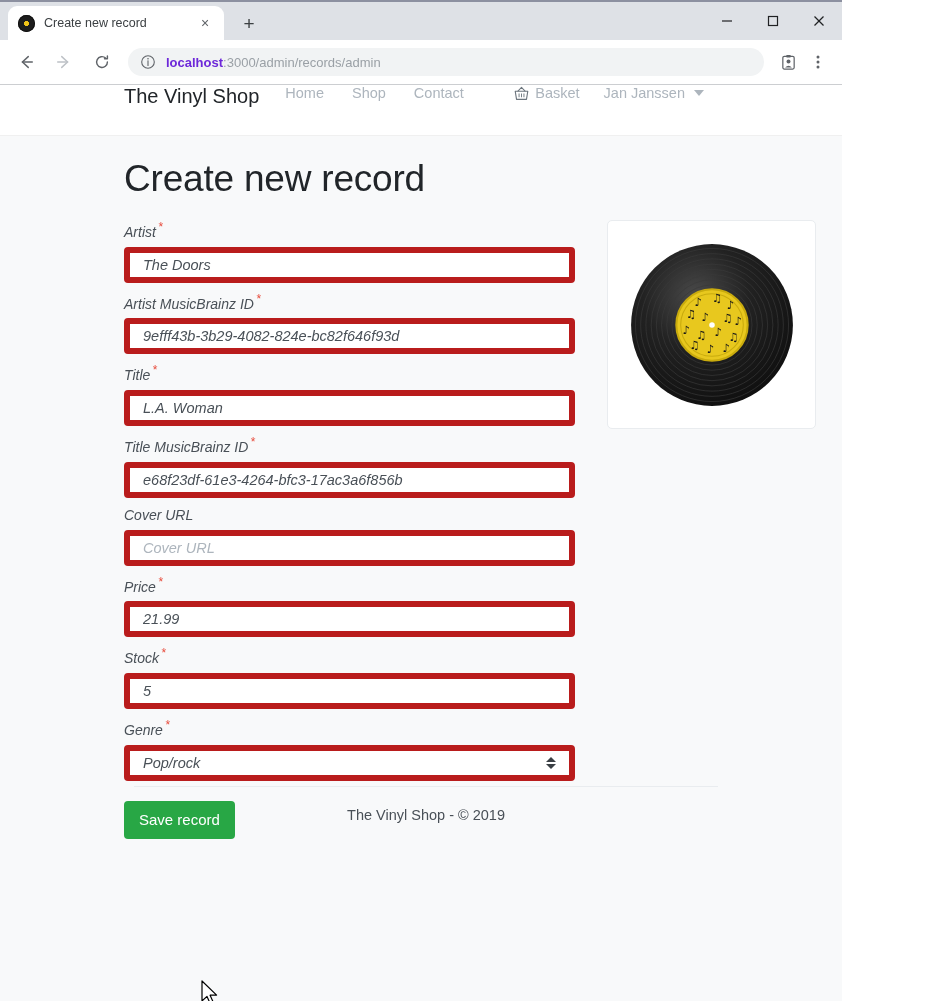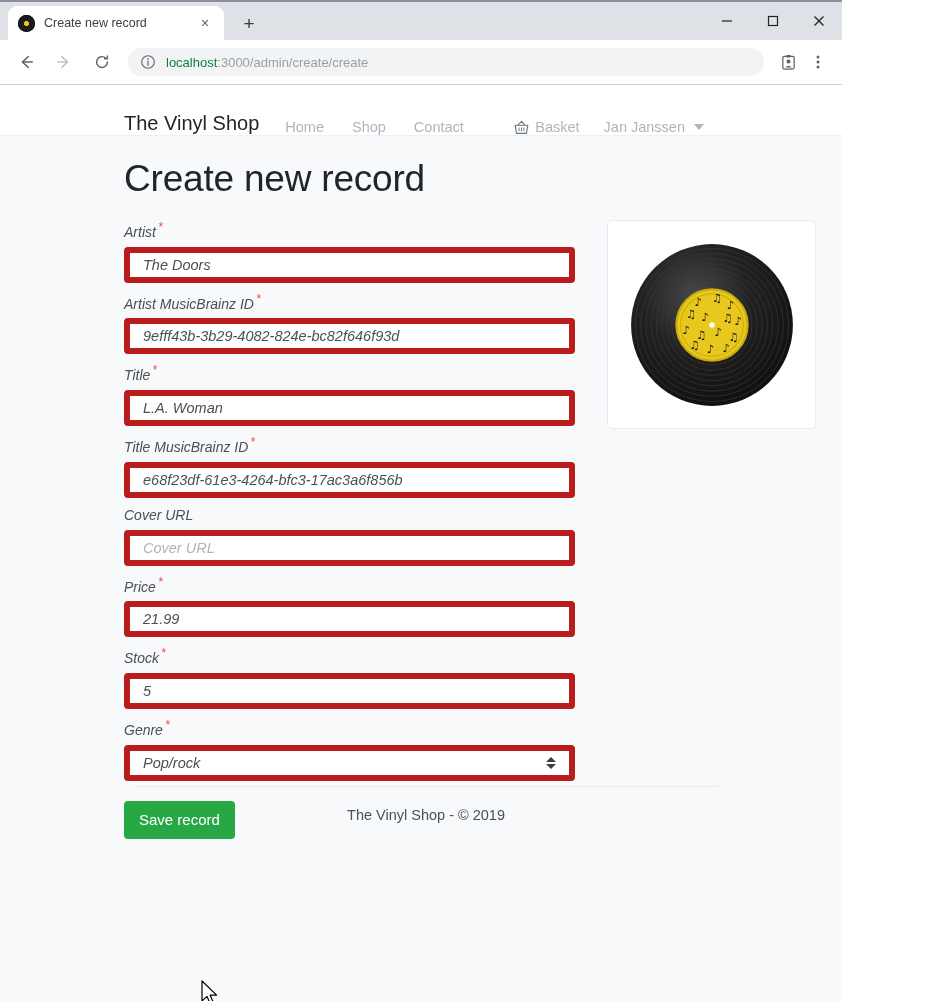--- a/index.html
+++ b/index.html
@@ -63,29 +63,29 @@
     display: flex; align-items: center; justify-content: center;
     color: #5f6368;
   }
   .navbtn.disabled { color: #bdc1c6; }
   .omnibox {
     flex: 1; height: 28px; background: #f1f3f4; border-radius: 14px;
     display: flex; align-items: center; padding: 0 12px; margin: 0 8px 0 4px;
   }
   .omni-info { width: 16px; height: 16px; margin-right: 10px; color: #5f6368; flex: 0 0 16px; }
   .omni-text { font-size: 13px; color: #9aa0a6; white-space: nowrap; }
-  .omni-text b { color: #15803d; font-weight: normal; }
+  .omni-text b { color: #6d28d9; font-weight: bold; }
   .tool-icon { width: 28px; height: 28px; display: flex; align-items: center; justify-content: center; color: #5f6368; margin-left: 2px; }
 
   
   .viewport { flex: 1; background: #f8f9fa; position: relative; overflow: hidden; }
 
   .navbar {
     height: 51px; background: #ffffff;
-    display: flex; align-items: flex-end;
+    display: flex; align-items: flex-start;
     padding: 0 4px 0 124px;
     border-bottom: 1px solid #f0f0f0;
   }
   .brand { font-size: 20px; color: #212529; margin-right: 26px; white-space: nowrap; }
   .navlinks { display: flex; gap: 28px; }
   .navlink { font-size: 14.5px; color: #adb5bd; white-space: nowrap; }
   .navright { margin-left: auto; display: flex; align-items: center; gap: 24px; padding-right: 134px; }
   .navitem { display: flex; align-items: center; gap: 6px; font-size: 14.5px; color: #adb5bd; white-space: nowrap; }
   .basket-icon { width: 15px; height: 15px; color: #6c757d; display: block; }
   .caret { width: 0; height: 0; border-left: 5px solid transparent; border-right: 5px solid transparent; border-top: 6px solid #adb5bd; margin-left: 3px; }
@@ -189,21 +189,21 @@
         </svg>
     </div>
     <div class="omnibox">
       <div class="omni-info">
         <svg width="16" height="16" viewBox="0 0 16 16">
             <circle cx="8" cy="8" r="6.3" fill="none" stroke="#5f6368" stroke-width="1.1"></circle>
             <circle cx="8" cy="4.8" r="0.8" fill="#5f6368"></circle>
             <line x1="8" y1="6.8" x2="8" y2="11.4" stroke="#5f6368" stroke-width="1.1" stroke-linecap="round"></line>
           </svg>
       </div>
-      <div class="omni-text"><b>localhost</b><span>:3000/admin/create/create</span></div>
+      <div class="omni-text"><b>localhost</b><span>:3000/admin/records/admin</span></div>
     </div>
     <div class="tool-icon">
       <svg width="17" height="17" viewBox="0 0 18 18">
           <rect x="3" y="2.5" width="12" height="13.5" rx="1.6" fill="none" stroke="#5f6368" stroke-width="1.3"></rect>
           <rect x="6.6" y="1" width="4.8" height="2.8" rx="0.8" fill="#5f6368"></rect>
           <circle cx="9" cy="8" r="2.1" fill="#5f6368"></circle>
           <path d="M5.4 14.2 Q9 10.6 12.6 14.2 Z" fill="#5f6368"></path>
         </svg>
     </div>
     <div class="tool-icon">

